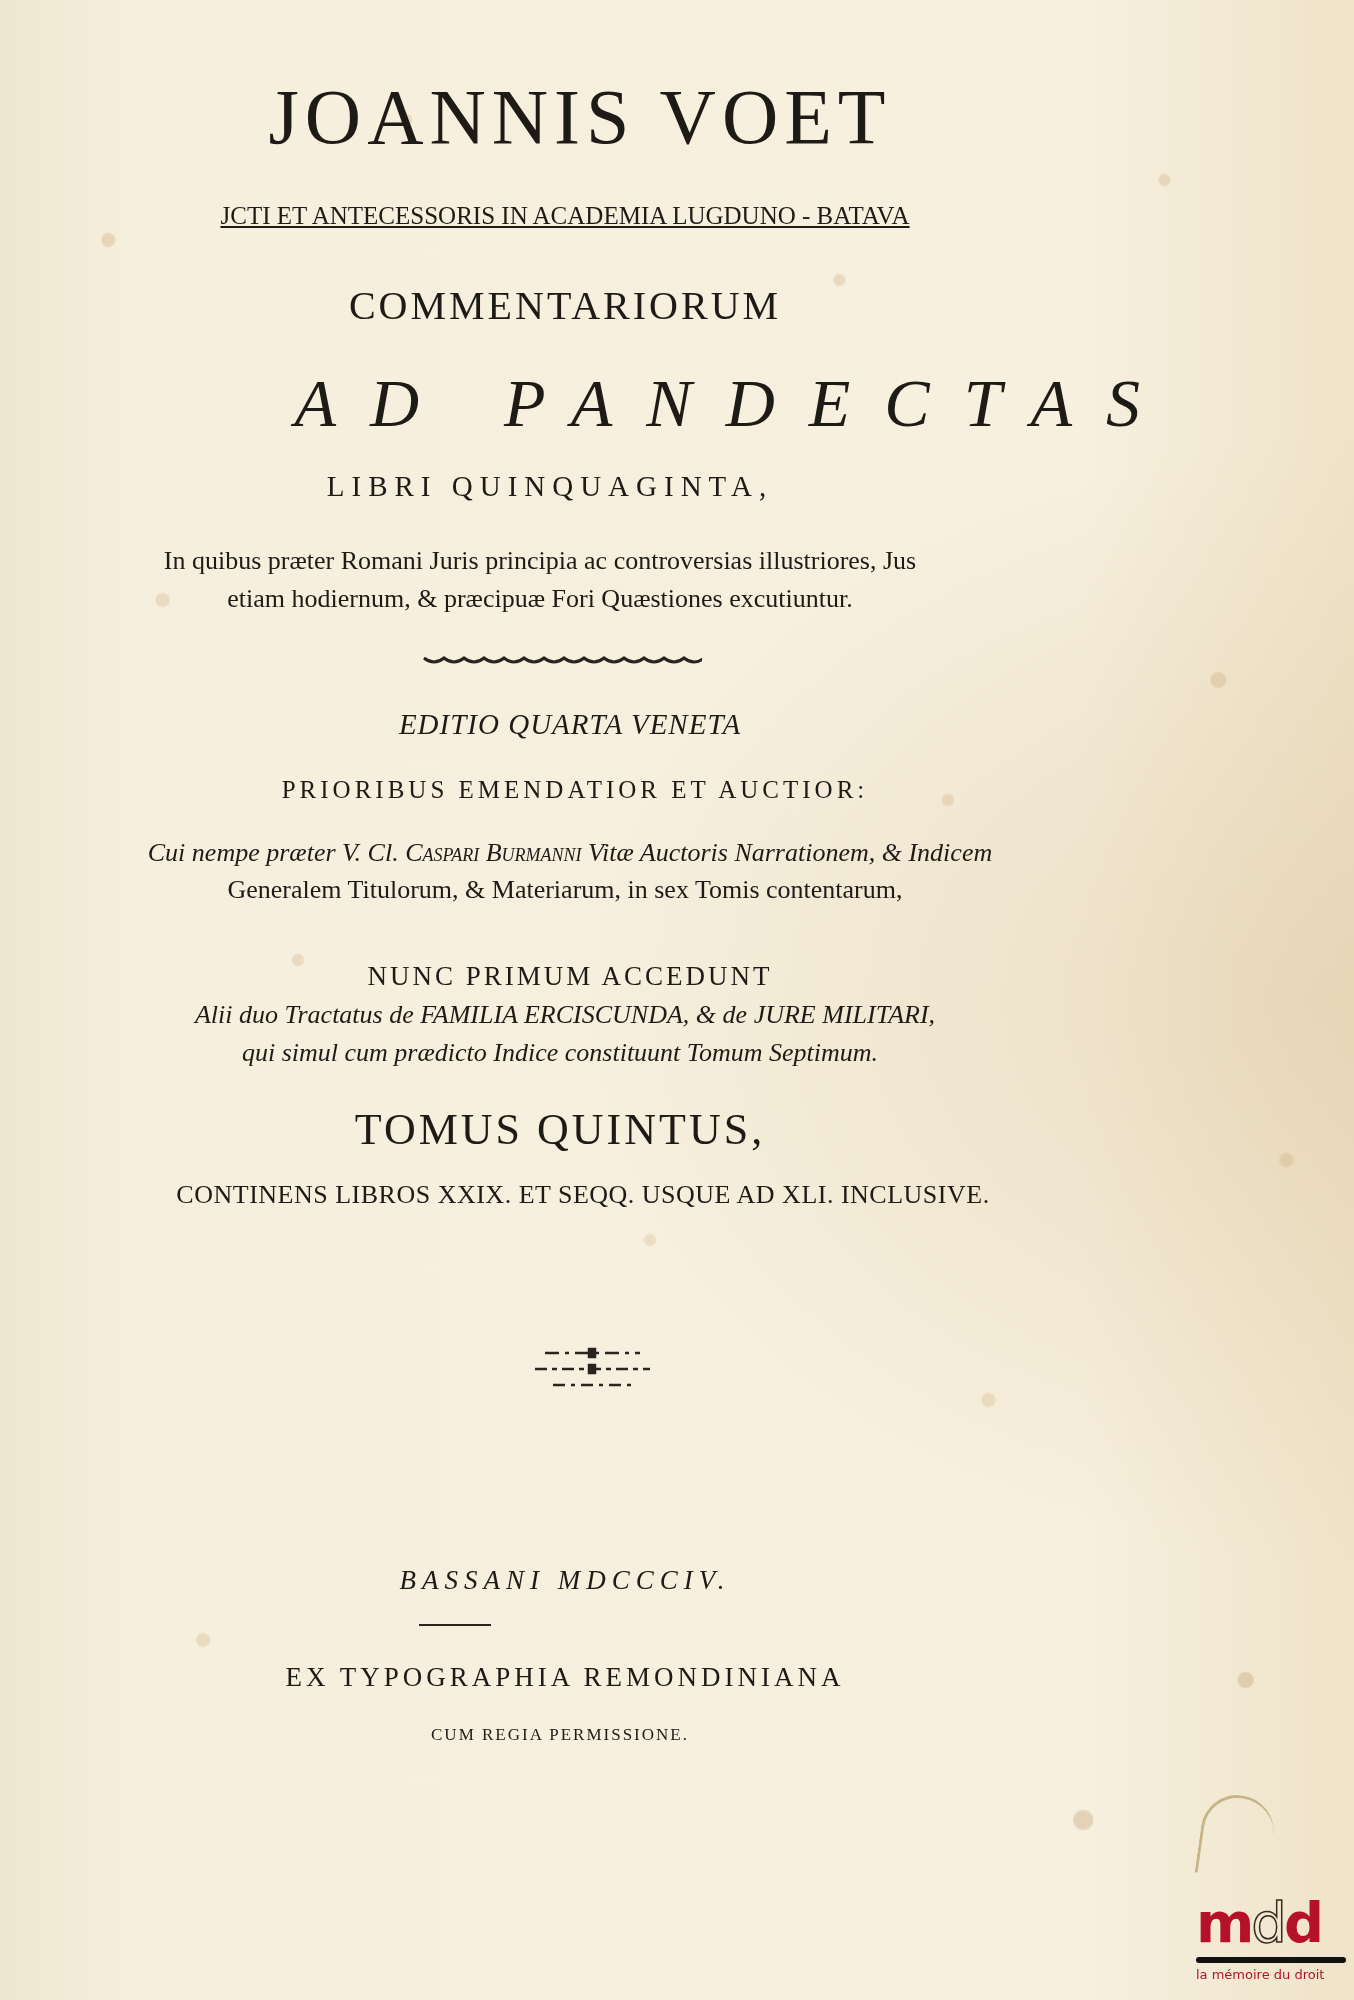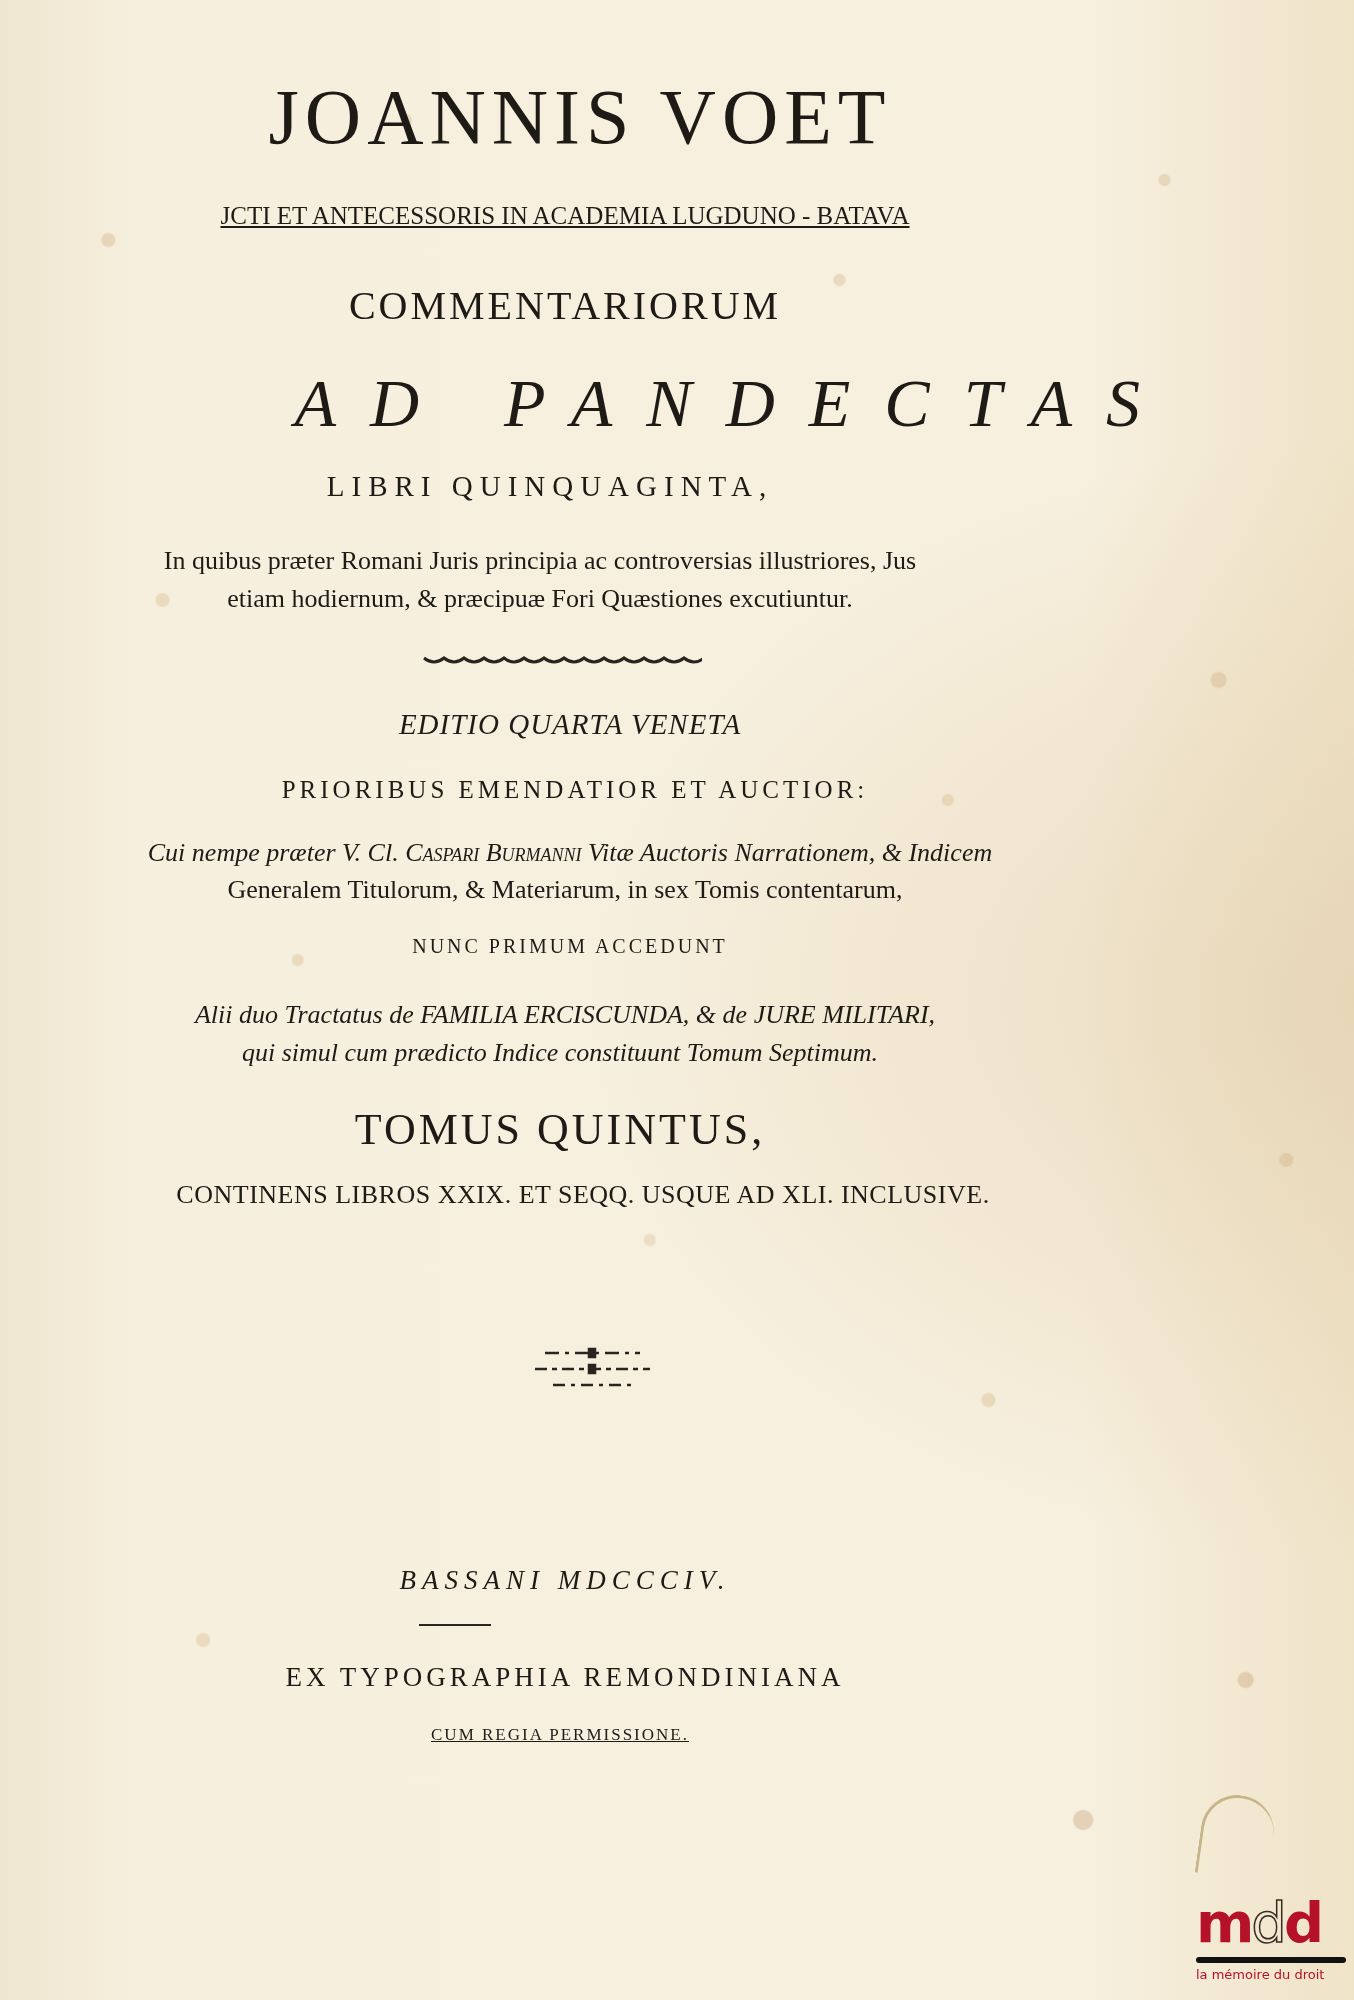--- a/index.html
+++ b/index.html
@@ -34,30 +34,30 @@
     .t4 { top: 364px; font-size: 68px; font-style: italic; width: 1150px; letter-spacing: 34px; left: 18px; text-align: right; padding-left: 6px;}
     .t5 { top: 470px; font-size: 29px; width: 1100px; letter-spacing: 7px; }
     .t6 { top: 546px; font-size: 26px; width: 1080px; }
     .t7 { top: 584px; font-size: 26px; width: 1080px; }
     .orn1 { position: absolute; top: 652px; left: 422px; width: 280px; height: 14px; }
     .t8 { top: 708px; font-size: 29px; font-style: italic; width: 1140px; letter-spacing: 1px; }
     .t9 { top: 776px; font-size: 25px; width: 1150px; letter-spacing: 4px; }
     .t10 { top: 838px; font-size: 26px; width: 1140px; font-style: italic; }
     .t10 .sc { font-variant: small-caps; }
     .t11 { top: 875px; font-size: 26px; width: 1130px; }
-    .t12 { top: 935px; font-size: 20px; width: 1140px; letter-spacing: 3px; }
+    .t12 { top: 961px; font-size: 27px; width: 1140px; letter-spacing: 3px; }
     .t13 { top: 1000px; font-size: 26px; font-style: italic; width: 1130px; }
     .t14 { top: 1038px; font-size: 26px; font-style: italic; width: 1120px; }
     .t15 { top: 1104px; font-size: 44px; width: 1120px; letter-spacing: 3px; }
     .t16 { top: 1180px; font-size: 26px; width: 1150px; letter-spacing: 0.5px; padding-left: 8px; }
     .orn2 { position: absolute; top: 1345px; left: 535px; width: 115px; height: 50px; }
     .t17 { top: 1565px; font-size: 27px; font-style: italic; width: 1130px; letter-spacing: 6px; }
     .rule { position: absolute; top: 1624px; left: 419px; width: 72px; height: 2px; background: #2a2420; }
     .t18 { top: 1662px; font-size: 27px; width: 1130px; letter-spacing: 4px; }
-    .t19 { top: 1725px; font-size: 17px; width: 1120px; letter-spacing: 2px; text-decoration: underline; }
+    .t19 { top: 1725px; font-size: 17px; width: 1120px; letter-spacing: 2px; }
     .hair { position: absolute; top: 1795px; left: 1200px; width: 70px; height: 80px; border: 3px solid #bda878; border-right: none; border-bottom: none; border-radius: 60px 60px 0 0; transform: rotate(8deg); opacity: 0.8; }
     .logo { position: absolute; left: 1196px; top: 1895px; width: 150px; }
     .logo-mark { font-family: "DejaVu Sans", sans-serif; font-size: 56px; font-weight: bold; color: #b5122a; letter-spacing: -3px; line-height: 56px; }
     .logo-mark .hollow { color: transparent; -webkit-text-stroke: 1.5px #3a2a22; font-weight: normal; }
     .logo-bar { height: 6px; background: #111; border-radius: 3px; margin: 6px 0 4px 0; }
     .logo-sub { font-family: "DejaVu Sans", sans-serif; font-size: 13px; color: #b5122a; white-space: nowrap; }
   </style>
 </head>
 <body>
 

